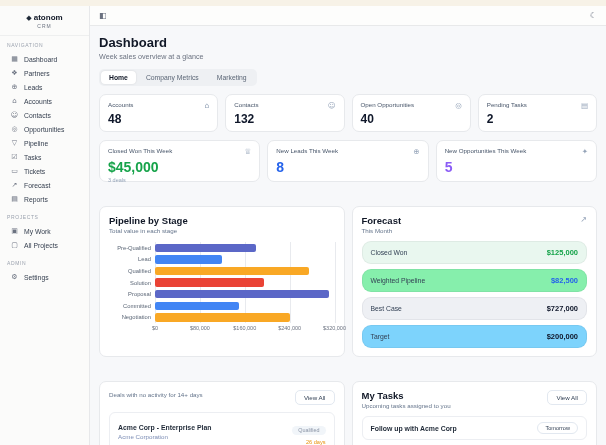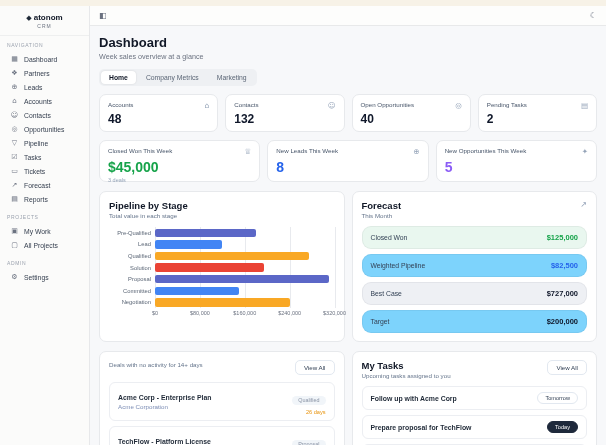--- a/index.html
+++ b/index.html
@@ -40,21 +40,21 @@
   .kpi-top { display:flex; justify-content:space-between; align-items:flex-start; }
   .kpi-label { font-size:6.2px; color:#475569; }
   .kpi-icon { font-size:7.5px; color:#94a3b8; font-family:"DejaVu Sans",sans-serif; }
   .kpi-value { font-size:12px; font-weight:bold; color:#0f172a; margin-top:2px; }
 
   .stat-row { display:grid; grid-template-columns:repeat(3,1fr); gap:7px; margin-top:8px; }
   .stat-card { padding:6px 8px; height:42px; }
   .stat-value { font-size:14px; font-weight:bold; margin-top:3px; }
   .stat-note { font-size:5.5px; color:#94a3b8; margin-top:2px; }
 
-  .grid-2 { display:grid; grid-template-columns:1fr 1fr; gap:7px; margin-top:9px; }
+  .grid-2 { display:grid; grid-template-columns:1fr 1fr; gap:7px; margin-top:24px; }
 
   .panel { padding:8px 9px; }
   .panel-title { font-size:9.5px; font-weight:bold; color:#111827; }
   .panel-sub { font-size:6.2px; color:#64748b; margin-top:1px; }
   .panel-head { display:flex; justify-content:space-between; align-items:flex-start; }
 
   
   .chart { margin-top:8px; }
   .chart-body { display:flex; }
   .ylabels { width:46px; }
@@ -366,21 +366,21 @@
             </div>
             <span class="trend-icon">↗</span>
           </div>
           <div class="f-rows">
 
               <div class="f-row" style="background: rgb(233, 247, 239);">
                 <span class="f-label">Closed Won</span>
                 <span class="f-value" style="color: rgb(22, 163, 74);">$125,000</span>
               </div>
 
-              <div class="f-row" style="background: #7dd3fc;">
+              <div class="f-row" style="background: #86efac;">
                 <span class="f-label">Weighted Pipeline</span>
                 <span class="f-value" style="color: rgb(37, 99, 235);">$82,500</span>
               </div>
 
               <div class="f-row" style="background: rgb(238, 240, 244);">
                 <span class="f-label">Best Case</span>
                 <span class="f-value" style="color: rgb(15, 23, 42);">$727,000</span>
               </div>
 
               <div class="f-row" style="background: #7dd3fc;">

